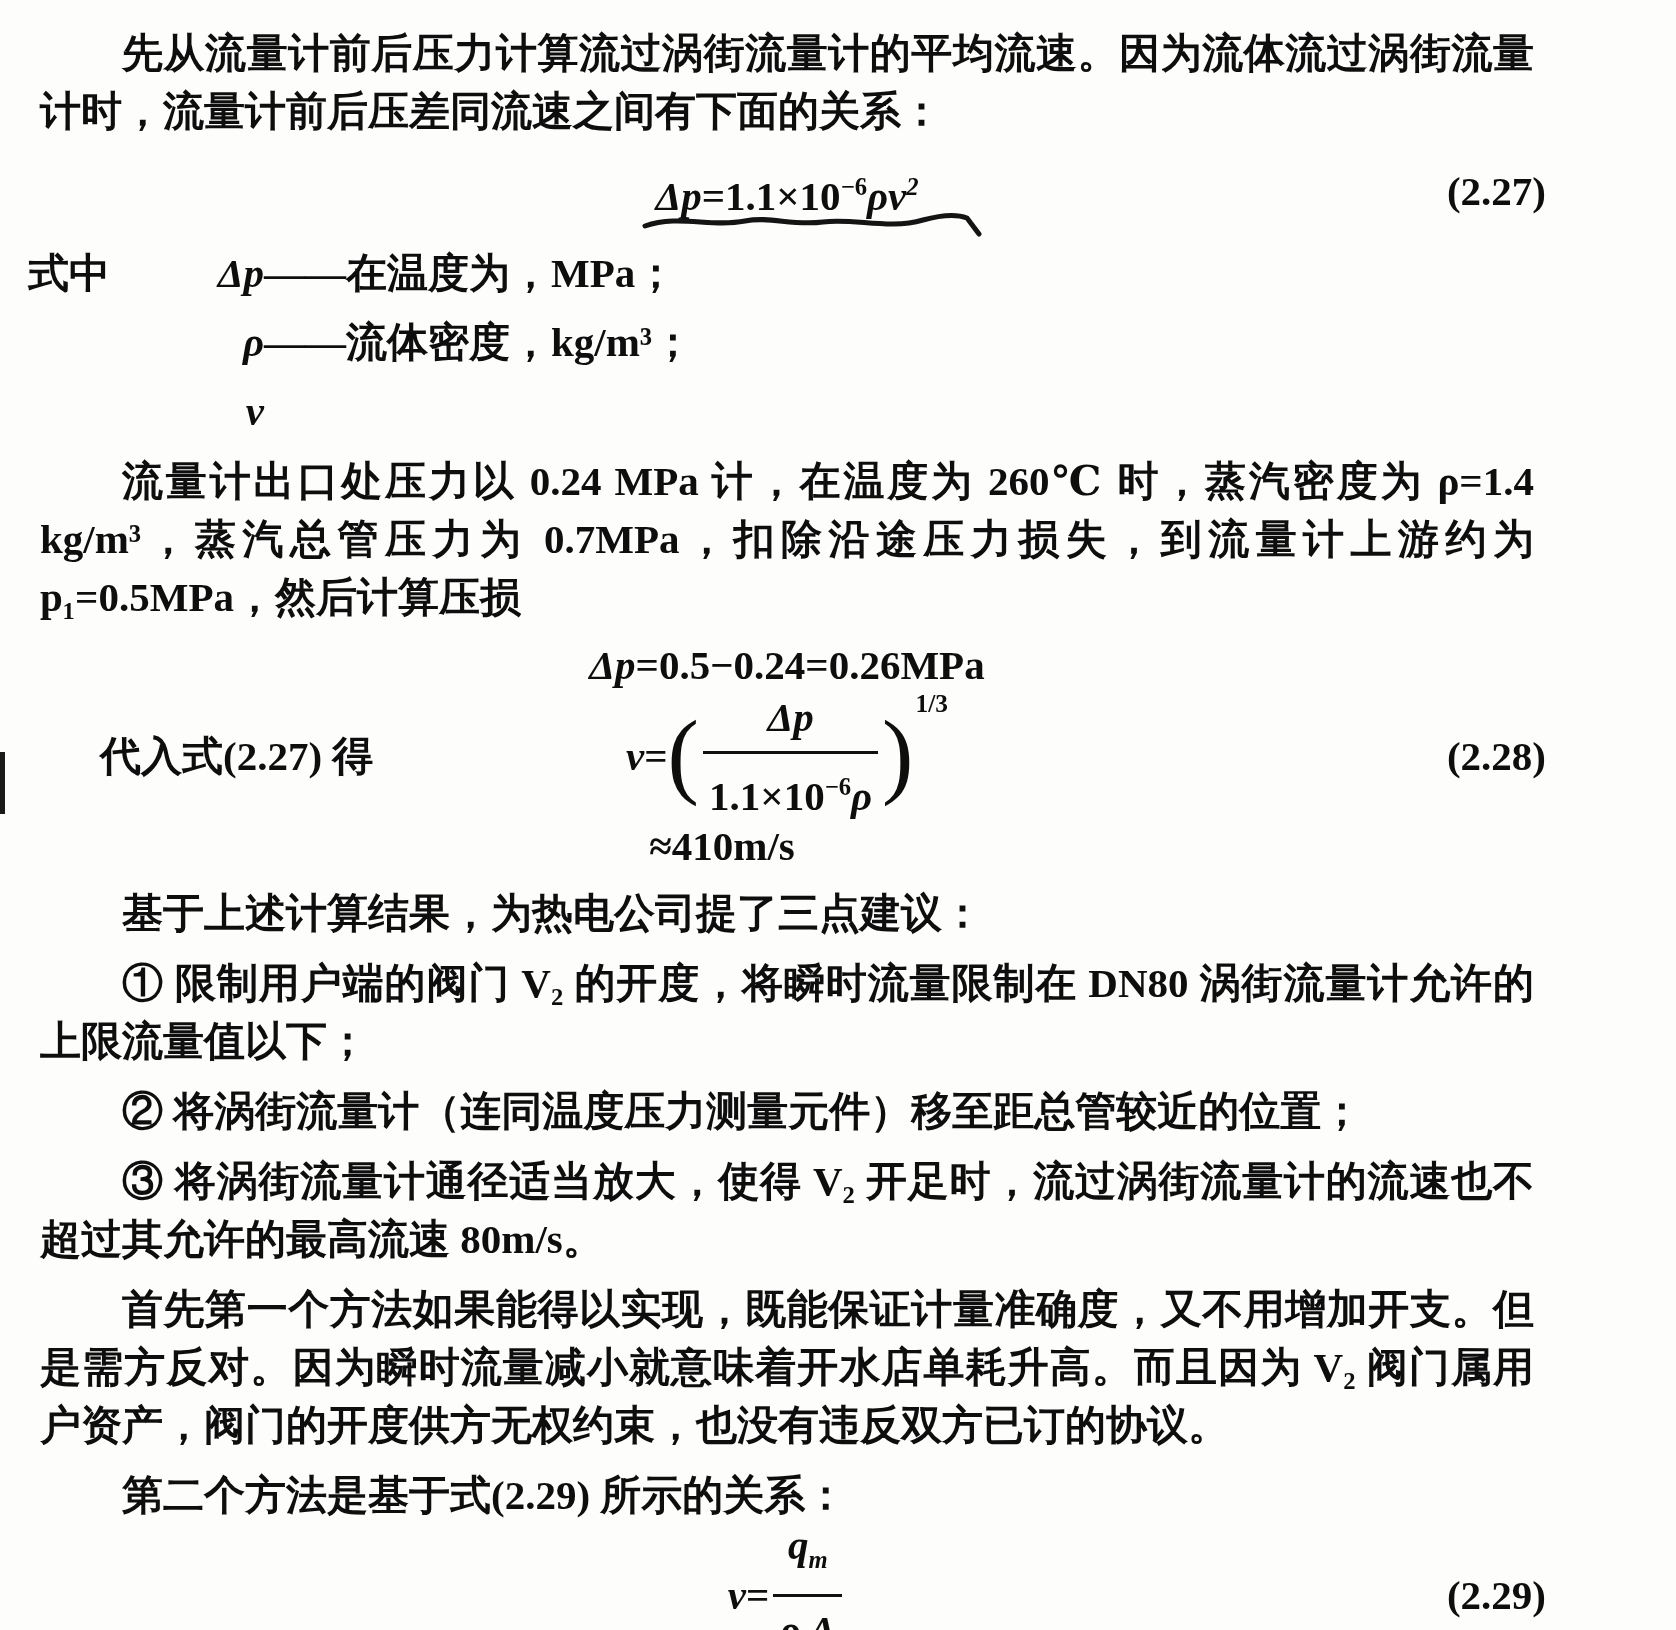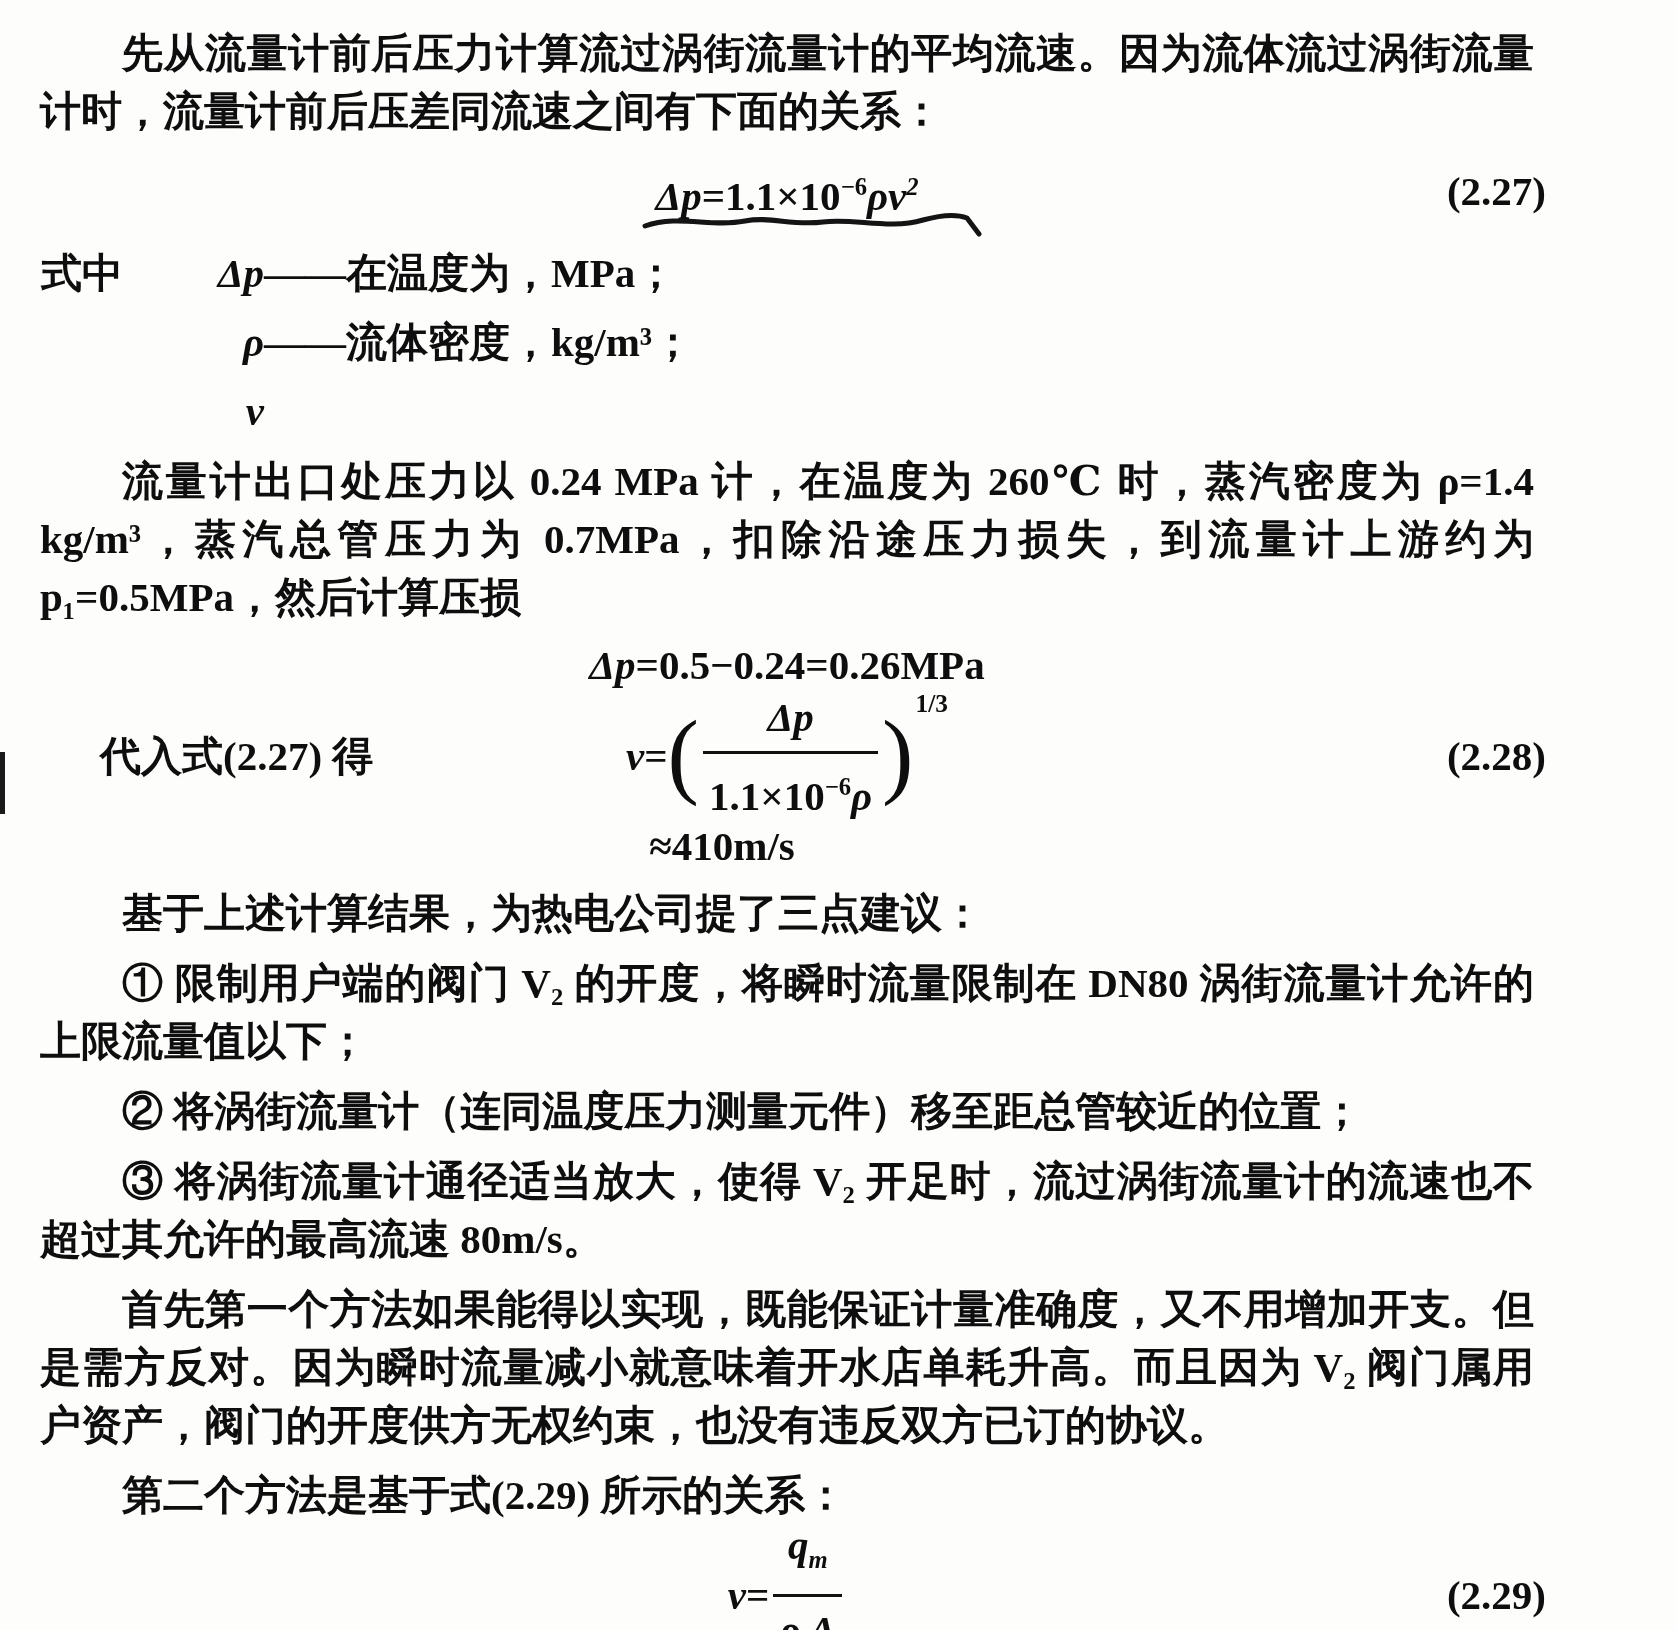--- a/index.html
+++ b/index.html
@@ -36,21 +36,21 @@
 
   .eq227-row { height: 62px; margin-top: 20px; text-align: right; }
   .formula-wrap { position: relative; display: inline-block; }
   .wavy { position: absolute; left: -14px; top: 44px; pointer-events: none; }
 
   .def-list { margin: 0; }
   .def-list-1 { margin-top: 22px; }
   .def-row { display: flex; align-items: baseline; }
   .def-list-1 .def-row { margin-bottom: 11px; }
   .def-list-2 .def-row { margin-bottom: 4px; }
-  .def-label { width: 108px; flex: 0 0 auto; text-align: center; }
+  .def-label { width: 108px; flex: 0 0 auto; }
   .def-term { width: 128px; flex: 0 0 auto; text-align: right; font-style: italic; }
   .def-list-2 .def-term { width: 120px; }
   .def-desc { white-space: nowrap; }
 
   .dp-row { height: 54px; margin-top: 4px; }
   .eq228-row { height: 128px; }
   .inline-formula { display: inline-flex; align-items: center; white-space: nowrap; }
   .paren { font-size: 2.3em; font-weight: 500; line-height: 0.85; font-style: normal; transform: translateY(-2px); }
   .frac { display: inline-flex; flex-direction: column; align-items: center; margin: 0 4px; vertical-align: middle; }
   .frac .num { padding: 0 14px 5px; }

